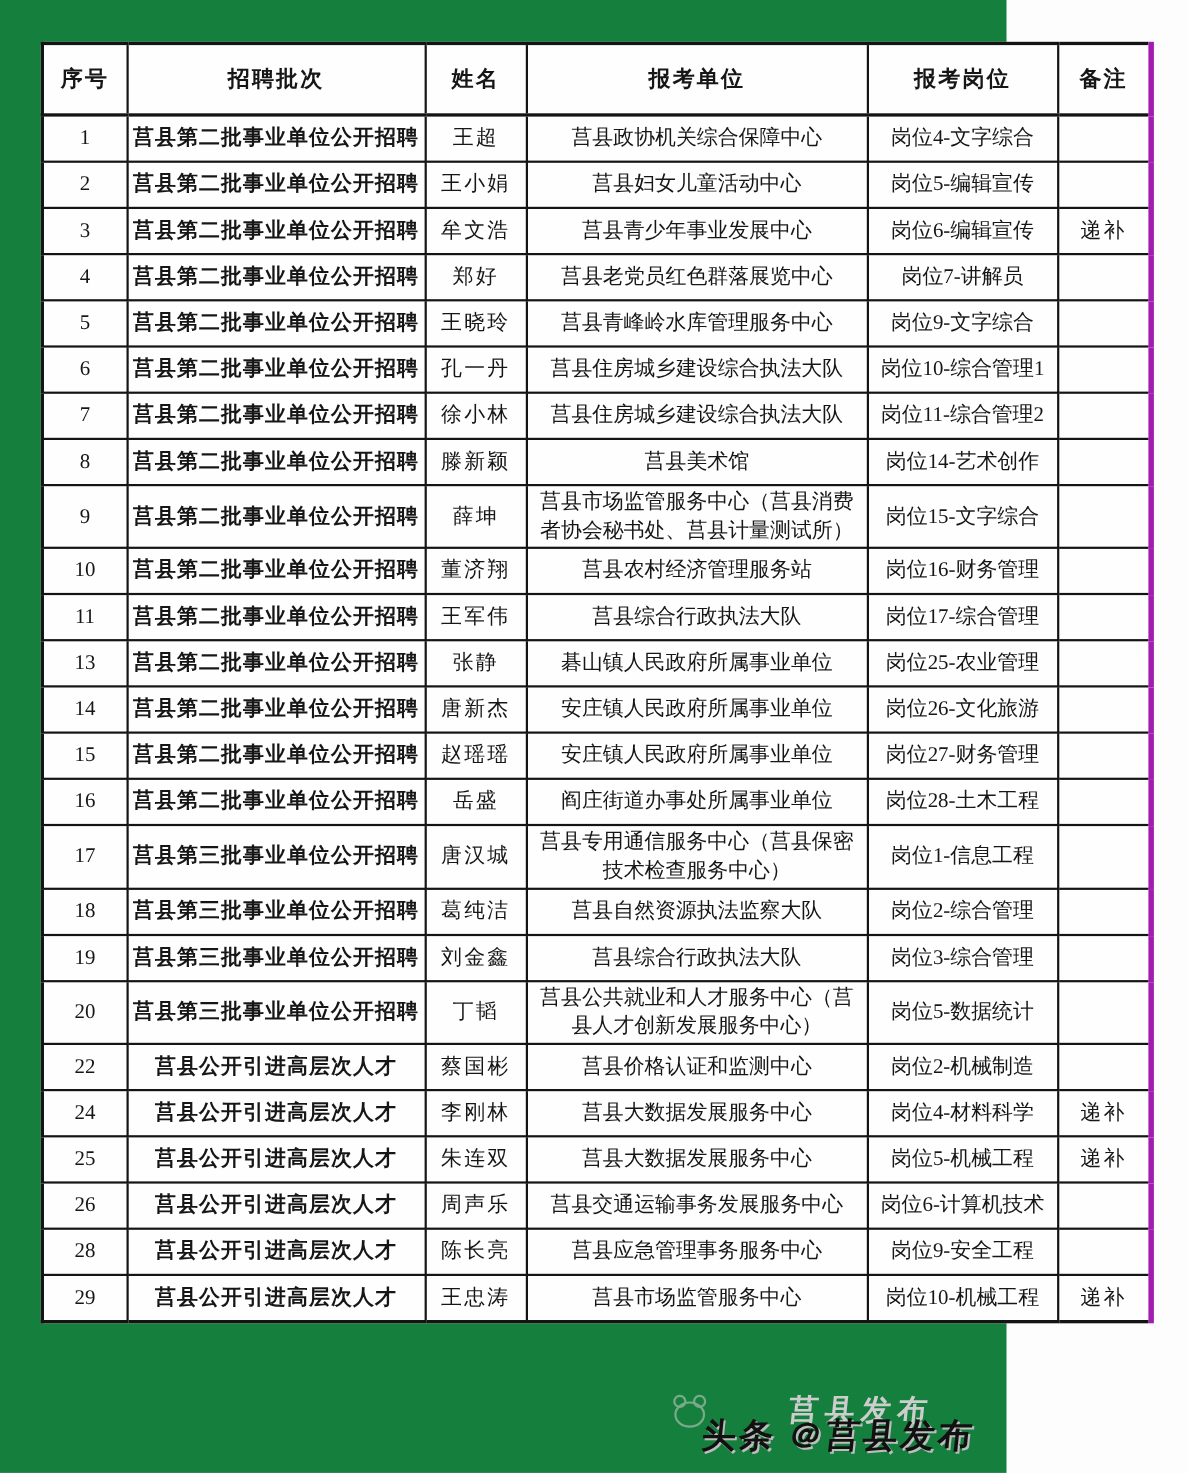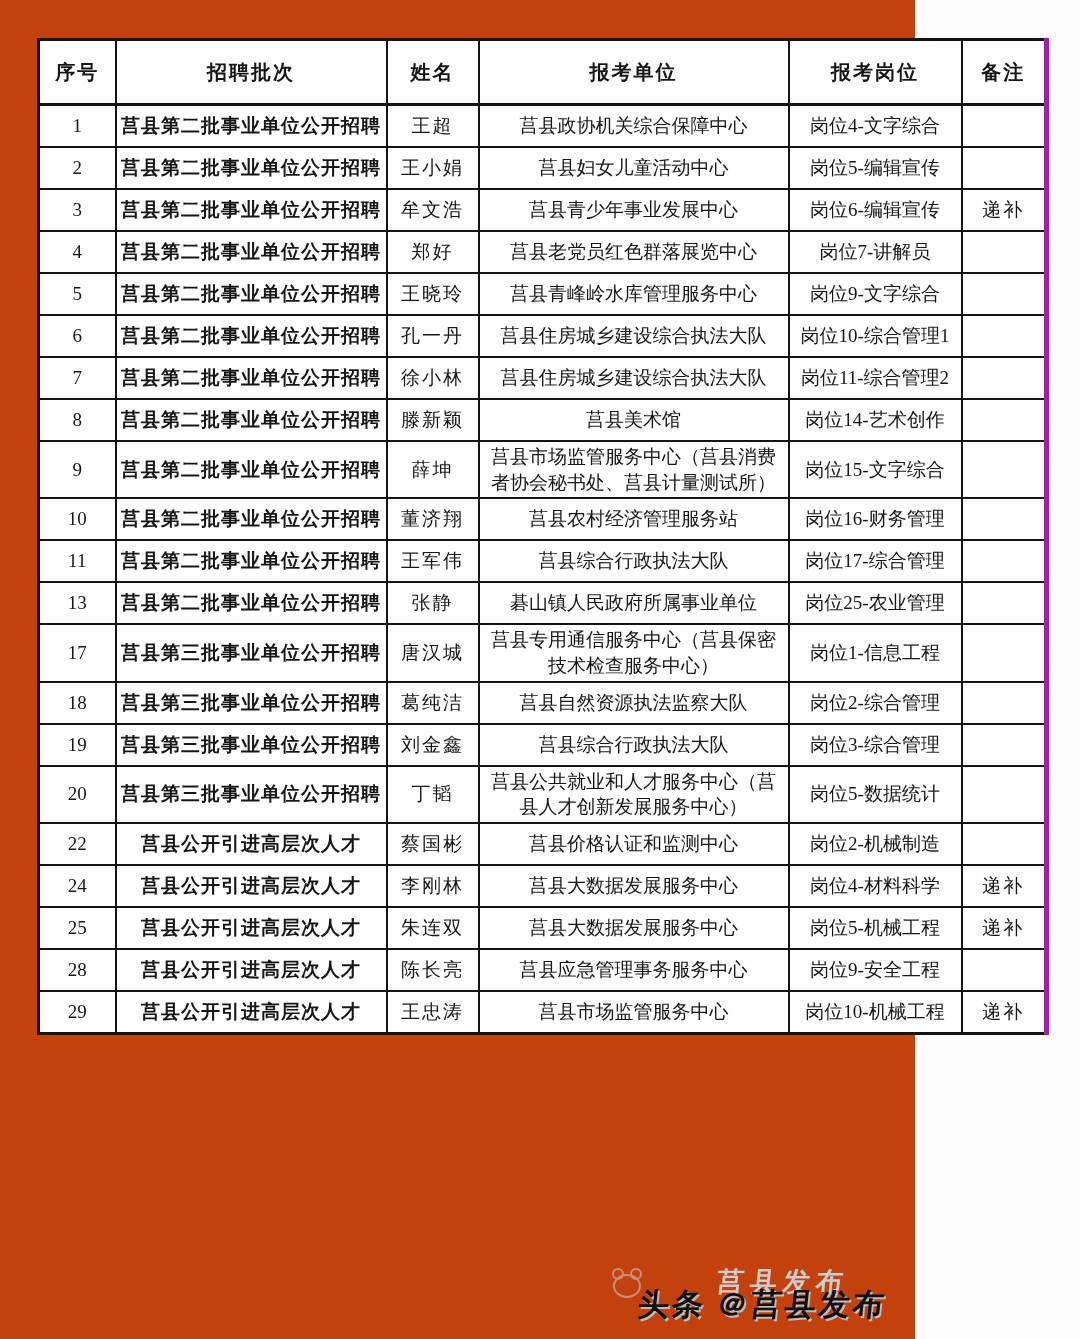--- a/index.html
+++ b/index.html
@@ -9,21 +9,21 @@
     width: 1080px;
     height: 1339px;
     overflow: hidden;
     font-family: "Liberation Serif", "DejaVu Serif", serif;
     color: #161616;
   }
   .page {
     position: relative;
     width: 915px;
     height: 1339px;
-    background: #c2410c;
+    background: #15803d;
   }
   table.roster {
     position: absolute;
     left: 37px;
     top: 38px;
     width: 1008px;
     border-collapse: collapse;
     table-layout: fixed;
     background: #fefefe;
   }
@@ -210,20 +210,44 @@
         </tr>
         <tr>
           <td class="col-no">13</td>
           <td class="col-batch">莒县第二批事业单位公开招聘</td>
           <td class="col-name">张静</td>
           <td class="col-unit">碁山镇人民政府所属事业单位</td>
           <td class="col-position">岗位25-农业管理</td>
           <td class="col-note"></td>
         </tr>
         <tr>
+          <td class="col-no">14</td>
+          <td class="col-batch">莒县第二批事业单位公开招聘</td>
+          <td class="col-name">唐新杰</td>
+          <td class="col-unit">安庄镇人民政府所属事业单位</td>
+          <td class="col-position">岗位26-文化旅游</td>
+          <td class="col-note"></td>
+        </tr>
+        <tr>
+          <td class="col-no">15</td>
+          <td class="col-batch">莒县第二批事业单位公开招聘</td>
+          <td class="col-name">赵瑶瑶</td>
+          <td class="col-unit">安庄镇人民政府所属事业单位</td>
+          <td class="col-position">岗位27-财务管理</td>
+          <td class="col-note"></td>
+        </tr>
+        <tr>
+          <td class="col-no">16</td>
+          <td class="col-batch">莒县第二批事业单位公开招聘</td>
+          <td class="col-name">岳盛</td>
+          <td class="col-unit">阎庄街道办事处所属事业单位</td>
+          <td class="col-position">岗位28-土木工程</td>
+          <td class="col-note"></td>
+        </tr>
+        <tr>
           <td class="col-no">17</td>
           <td class="col-batch">莒县第三批事业单位公开招聘</td>
           <td class="col-name">唐汉城</td>
           <td class="col-unit">莒县专用通信服务中心（莒县保密技术检查服务中心）</td>
           <td class="col-position">岗位1-信息工程</td>
           <td class="col-note"></td>
         </tr>
         <tr>
           <td class="col-no">18</td>
           <td class="col-batch">莒县第三批事业单位公开招聘</td>
@@ -264,20 +288,28 @@
           <td class="col-position">岗位4-材料科学</td>
           <td class="col-note">递补</td>
         </tr>
         <tr>
           <td class="col-no">25</td>
           <td class="col-batch">莒县公开引进高层次人才</td>
           <td class="col-name">朱连双</td>
           <td class="col-unit">莒县大数据发展服务中心</td>
           <td class="col-position">岗位5-机械工程</td>
           <td class="col-note">递补</td>
+        </tr>
+        <tr>
+          <td class="col-no">26</td>
+          <td class="col-batch">莒县公开引进高层次人才</td>
+          <td class="col-name">周声乐</td>
+          <td class="col-unit">莒县交通运输事务发展服务中心</td>
+          <td class="col-position">岗位6-计算机技术</td>
+          <td class="col-note"></td>
         </tr>
         <tr>
           <td class="col-no">28</td>
           <td class="col-batch">莒县公开引进高层次人才</td>
           <td class="col-name">陈长亮</td>
           <td class="col-unit">莒县应急管理事务服务中心</td>
           <td class="col-position">岗位9-安全工程</td>
           <td class="col-note"></td>
         </tr>
         <tr>

